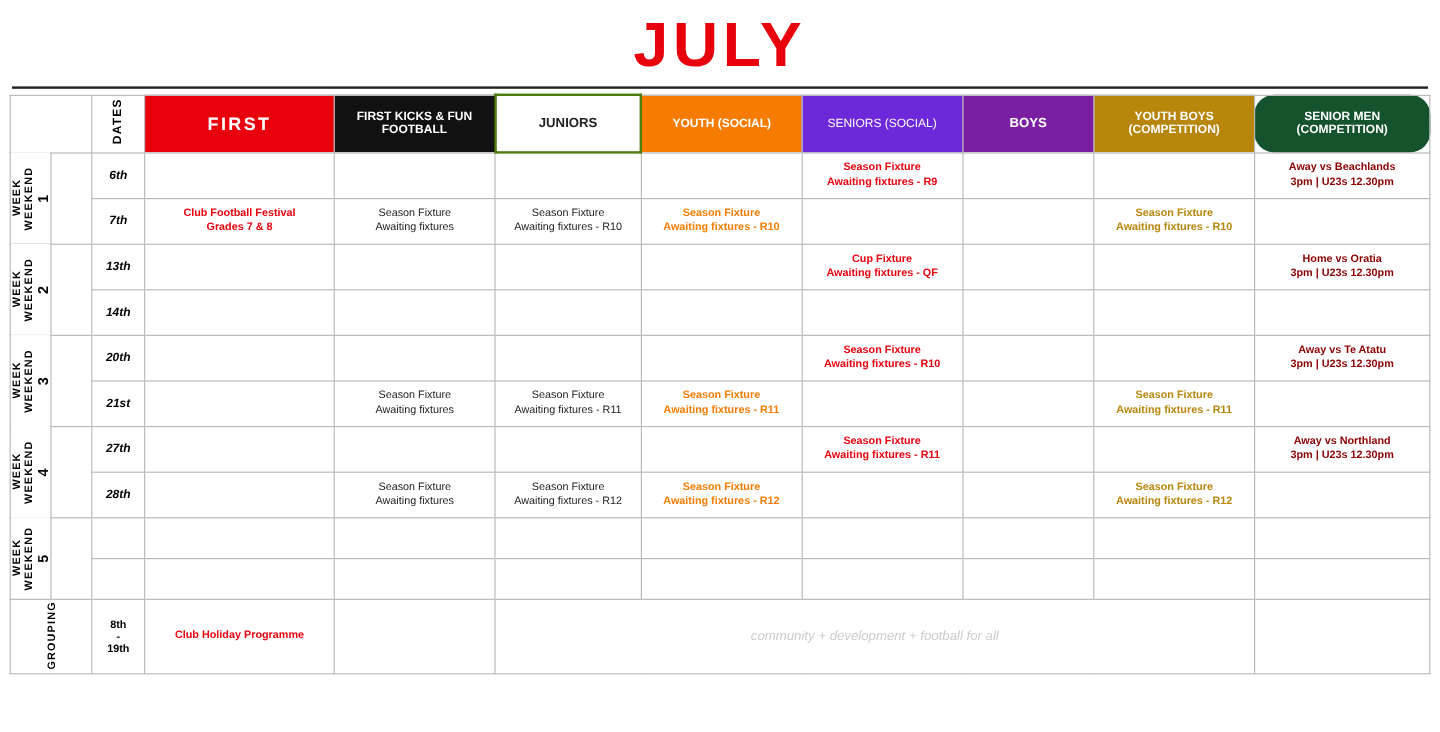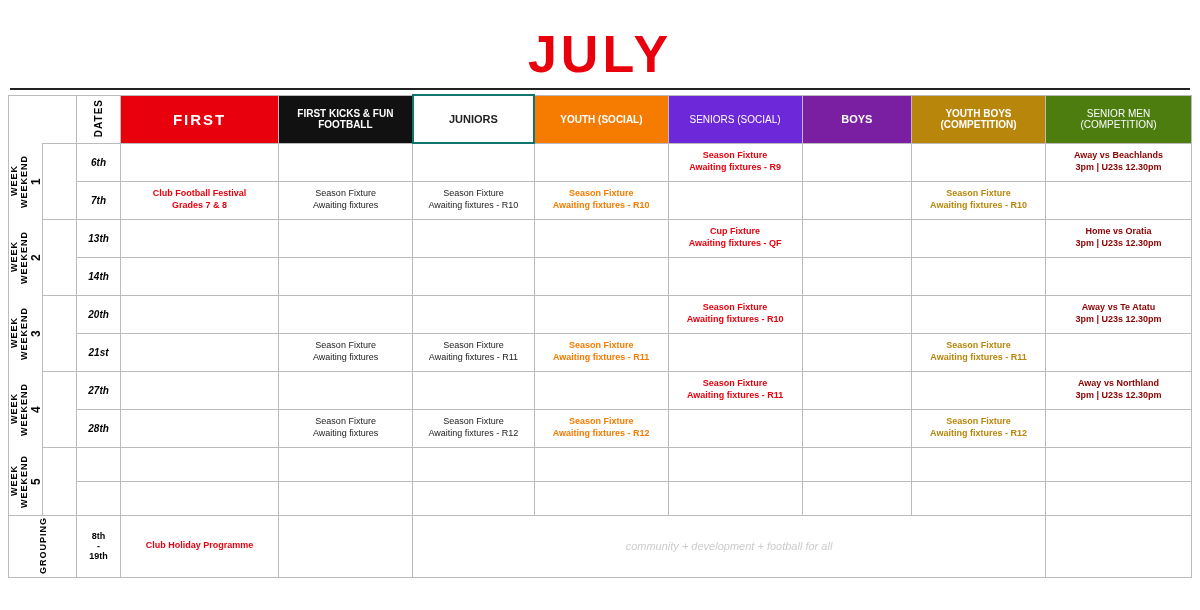--- a/index.html
+++ b/index.html
@@ -10,21 +10,20 @@
       min-height: 610px;
       overflow: hidden;
     }
     .page-title {
       text-align: center;
       font-size: 52px;
       font-weight: bold;
       color: #e8000d;
       padding: 8px 0 4px 0;
       letter-spacing: 4px;
-      margin-top: 16px;
     }
     .divider {
       border: none;
       border-top: 2.5px solid #222;
       margin: 0 10px 0 10px;
     }
     .main-table-wrap {
       padding: 4px 8px 4px 8px;
     }
     table {
@@ -71,21 +70,21 @@
       background: #111;
       color: #fff;
       font-weight: bold;
       font-size: 10px;
     }
     .hdr-juniors {
       background: #fff;
       color: #222;
       font-weight: bold;
       font-size: 11px;
-      border: 2px solid #0f766e;
+      border: 2px solid #4d7c0f;
     }
     .hdr-youth {
       background: #f57c00;
       color: #fff;
       font-weight: bold;
       font-size: 10px;
     }
     .hdr-seniors {
       background: #6d28d9;
       color: #fff;
@@ -98,24 +97,25 @@
       font-weight: bold;
       font-size: 11px;
     }
     .hdr-youthboys {
       background: #b8860b;
       color: #fff;
       font-weight: bold;
       font-size: 10px;
     }
     .hdr-seniormen {
-      background: #4d7c0f;
-      color: #fff;
-      font-weight: normal;
-      font-size: 10px;
+      background: #14532d;
+      color: #fff;
+      font-weight: bold;
+      font-size: 10px;
+      border-radius: 17px;
     }
 
     
     .week-label {
       writing-mode: vertical-rl;
       transform: rotate(180deg);
       font-size: 9px;
       font-weight: bold;
       letter-spacing: 1px;
       background: #fff;

